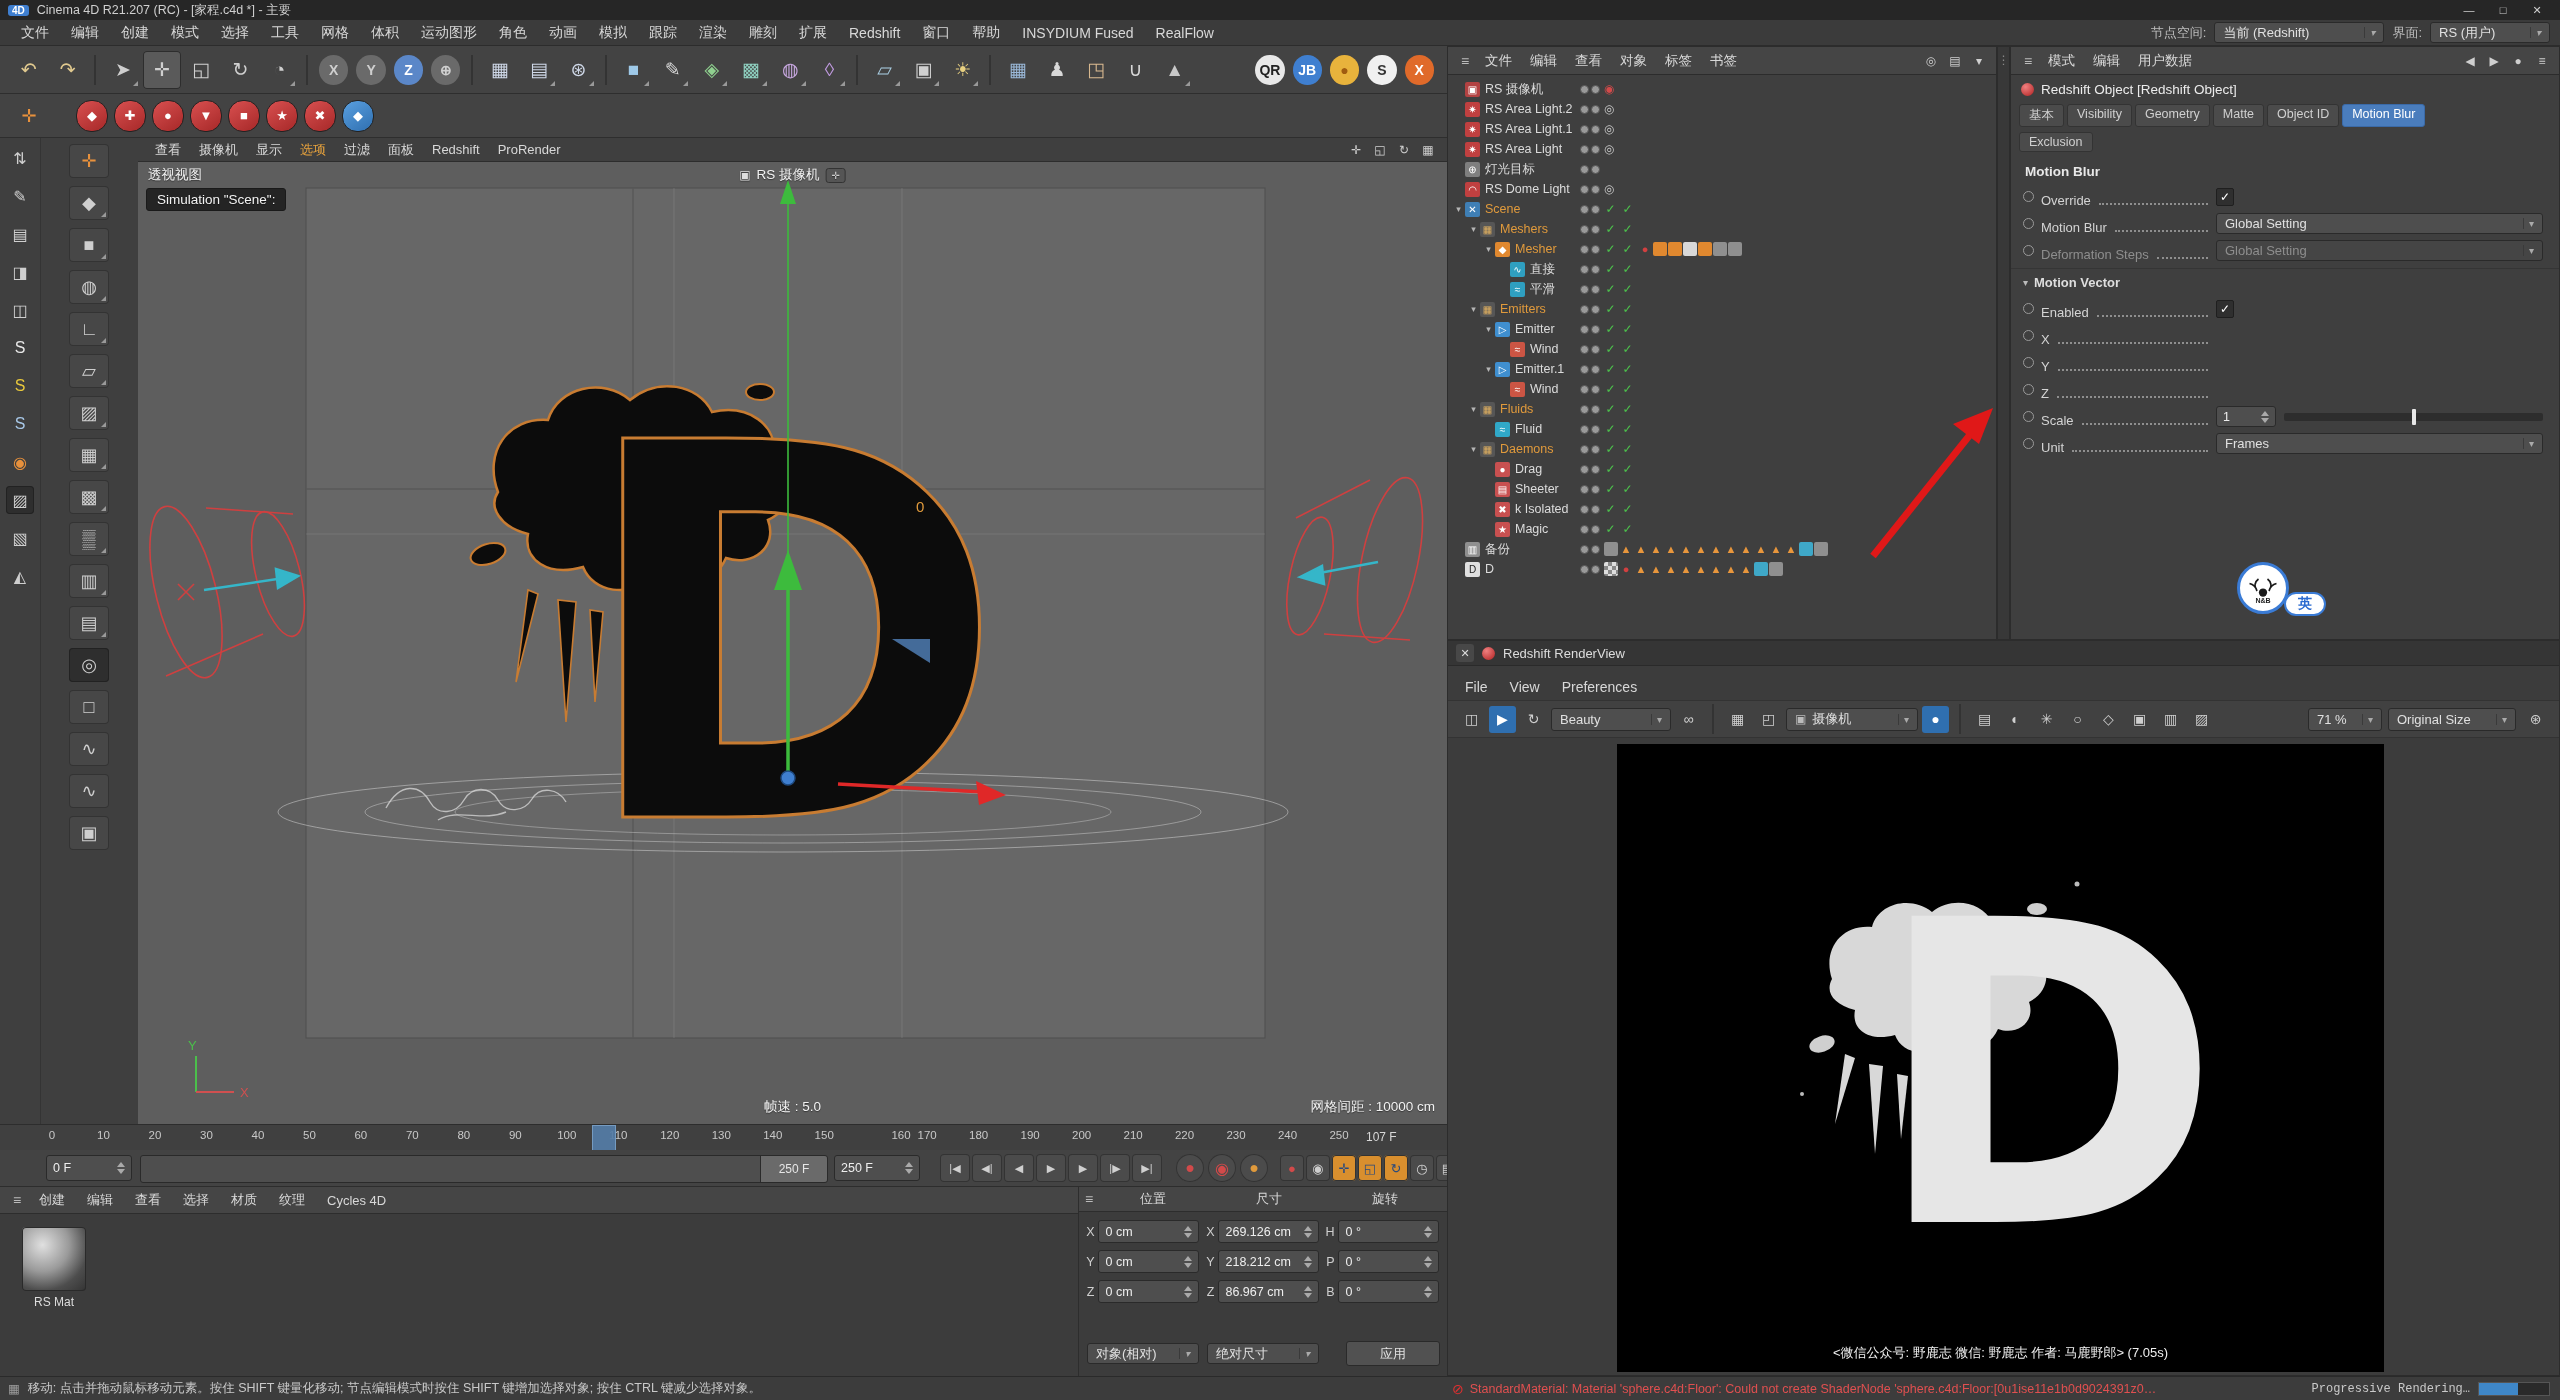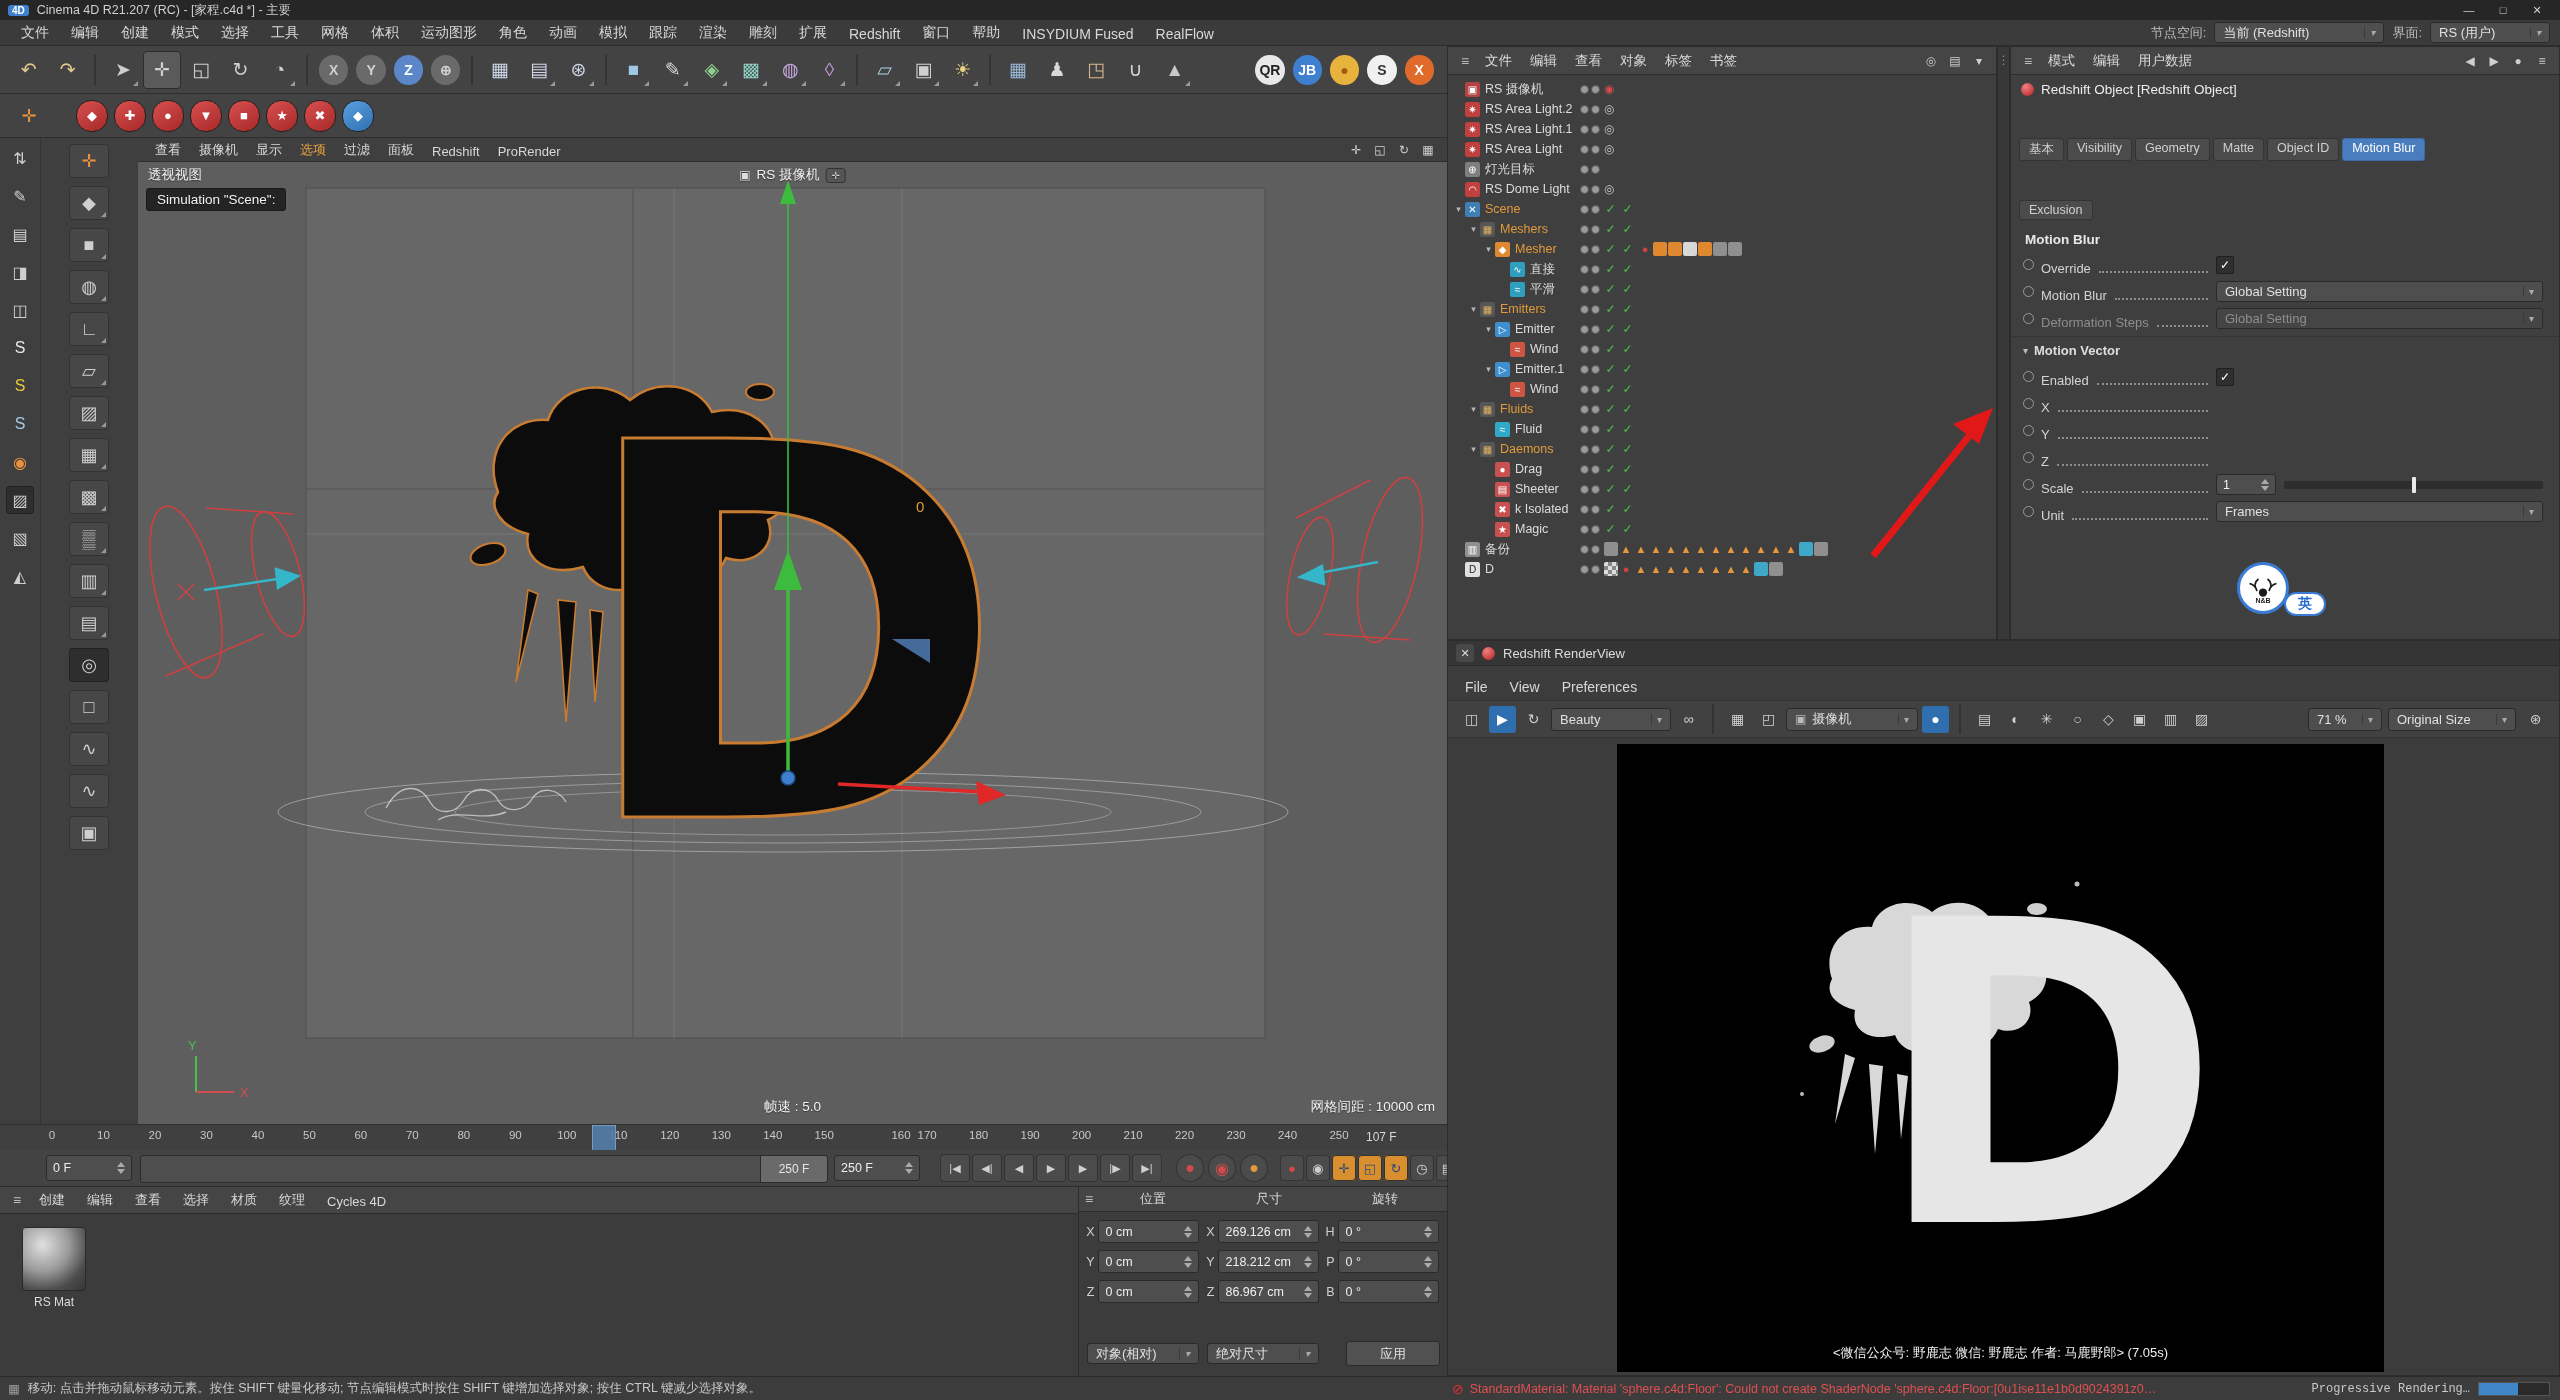--- a/index.html
+++ b/index.html
@@ -4,21 +4,21 @@
 <style>
   html,body{margin:0;padding:0;background:#222;}
   #app{position:relative;width:2560px;height:1400px;background:#3c3c3c;overflow:hidden;
        font-family:"Liberation Sans",sans-serif;color:#d8d8d8;font-size:14px;-webkit-font-smoothing:antialiased;}
   
   .titlebar{position:absolute;left:0;top:0;width:2560px;height:20px;background:#262626;display:flex;align-items:center;padding:0 8px;box-sizing:border-box;font-size:12.5px;color:#cfcfcf;}
   .tlogo{background:#3f7fd0;color:#fff;border-radius:3px;font-size:10px;padding:0 4px;margin-right:8px;font-weight:bold;}
   .wbtns{margin-left:auto;display:flex;gap:4px;}
   .wb{width:30px;height:16px;display:flex;align-items:center;justify-content:center;font-size:11px;color:#cfcfcf;}
   .menubar{position:absolute;left:0;top:20px;width:2560px;height:26px;background:#3b3b3b;border-bottom:1px solid #2c2c2c;display:flex;align-items:center;padding:0 10px;box-sizing:border-box;}
-  .mitems{display:flex;align-items:flex-end;}
+  .mitems{display:flex;align-items:center;}
   .mi{padding:0 11px;font-size:14px;color:#d8d8d8;cursor:default;white-space:nowrap;}
   .mi.act{color:#e8a33d;}
   .mright{margin-left:auto;display:flex;align-items:center;gap:8px;}
   .mlabel{font-size:13px;color:#bdbdbd;}
   .dd{background:#4e4e4e;border:1px solid #2a2a2a;border-radius:3px;color:#e0e0e0;display:flex;align-items:center;padding:0 8px;height:21px;font-size:13px;gap:6px;box-sizing:border-box;}
   .dd .arr{margin-left:auto;color:#aaa;font-size:10px;border-left:1px solid #3a3a3a;padding-left:5px;}
   .mdd{width:170px;}
   
   .toolbar{position:absolute;left:0;top:46px;width:1447px;height:48px;background:#434343;border-bottom:1px solid #2e2e2e;display:flex;align-items:center;padding:0 10px;box-sizing:border-box;gap:2px;}
   .tbtn{position:relative;width:38px;height:38px;display:flex;align-items:center;justify-content:center;font-size:19px;color:#cfcfcf;border-radius:4px;}
@@ -112,21 +112,21 @@
   .ttags{display:flex;gap:1px;align-items:center;}
   .tag{width:14px;height:14px;border-radius:2px;display:flex;align-items:center;justify-content:center;font-size:11px;}
   .tag.glyph{background:transparent !important;}
   .tag.checker{background-image:linear-gradient(45deg,#888 25%,transparent 25%,transparent 75%,#888 75%),linear-gradient(45deg,#888 25%,#ddd 25%,#ddd 75%,#888 75%);background-size:8px 8px;background-position:0 0,4px 4px;}
   .vsplit{position:absolute;left:1997px;top:46px;width:13px;height:594px;background:#383838;border:1px solid #2c2c2c;box-sizing:border-box;color:#888;display:flex;justify-content:center;padding-top:6px;font-size:12px;}
   
   .am{position:absolute;left:2010px;top:46px;width:550px;height:594px;background:#3f3f3f;border:1px solid #2c2c2c;box-sizing:border-box;}
   .amtitle{display:flex;align-items:center;gap:7px;padding:7px 10px 2px 10px;font-size:13.5px;color:#ececec;}
   .redball{width:13px;height:13px;border-radius:50%;background:radial-gradient(circle at 35% 30%,#f08080,#b02020);}
   .amtabs{display:flex;gap:3px;padding:5px 8px 0 8px;flex-wrap:wrap;}
-  .atab{background:#4b4b4b;border:1px solid #333;border-radius:3px;padding:2px 9px;font-size:12.5px;color:#d0d0d0;margin-top:34px;}
+  .atab{background:#4b4b4b;border:1px solid #333;border-radius:3px;padding:2px 9px;font-size:12.5px;color:#d0d0d0;}
   .atab.act{background:#4a7dbd;border-color:#3a6aa8;color:#fff;}
   .amsection{font-weight:bold;font-size:13.5px;color:#e8e8e8;padding:12px 0 4px 14px;}
   #am-rows{display:flex;flex-direction:column;}
   .arow{display:flex;align-items:center;height:27px;padding:0 16px 0 12px;}
   .kf{width:9px;height:9px;border:1.5px solid #9a9a9a;border-radius:50%;margin-right:7px;flex:none;}
   .albl{width:175px;display:flex;align-items:baseline;flex:none;margin-top:8px;}
   .albl .lt{font-size:13px;color:#d4d4d4;white-space:nowrap;}
   .albl.dis .lt{color:#8e8e8e;}
   .ldots{flex:1;border-bottom:2px dotted #8f8f8f;margin:0 8px 3px 8px;height:1px;}
   .chk2{width:16px;height:16px;background:#2f2f2f;border:1px solid #1f1f1f;border-radius:2px;color:#fff;font-size:12px;display:flex;align-items:center;justify-content:center;}

